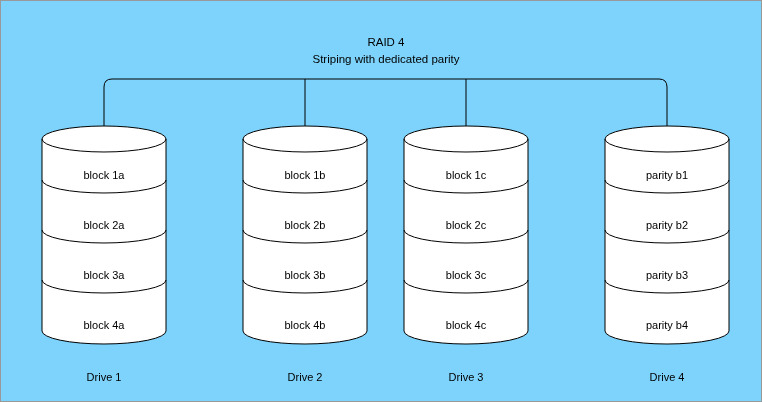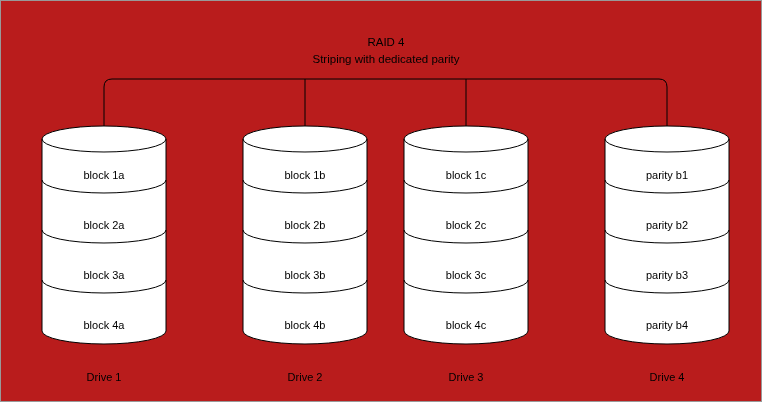--- a/index.html
+++ b/index.html
@@ -8,21 +8,21 @@
     padding: 0;
     background: #ffffff;
   }
   body {
     font-family: "Liberation Sans", "DejaVu Sans", sans-serif;
   }
   #canvas {
     position: relative;
     width: 762px;
     height: 402px;
-    background: #b91c1c;
+    background: #7dd3fc;
     box-sizing: border-box;
     border: 1px solid #999999;
     overflow: hidden;
   }
   #diagram-svg {
     position: absolute;
     left: 0;
     top: 0;
     width: 762px;
     height: 402px;

